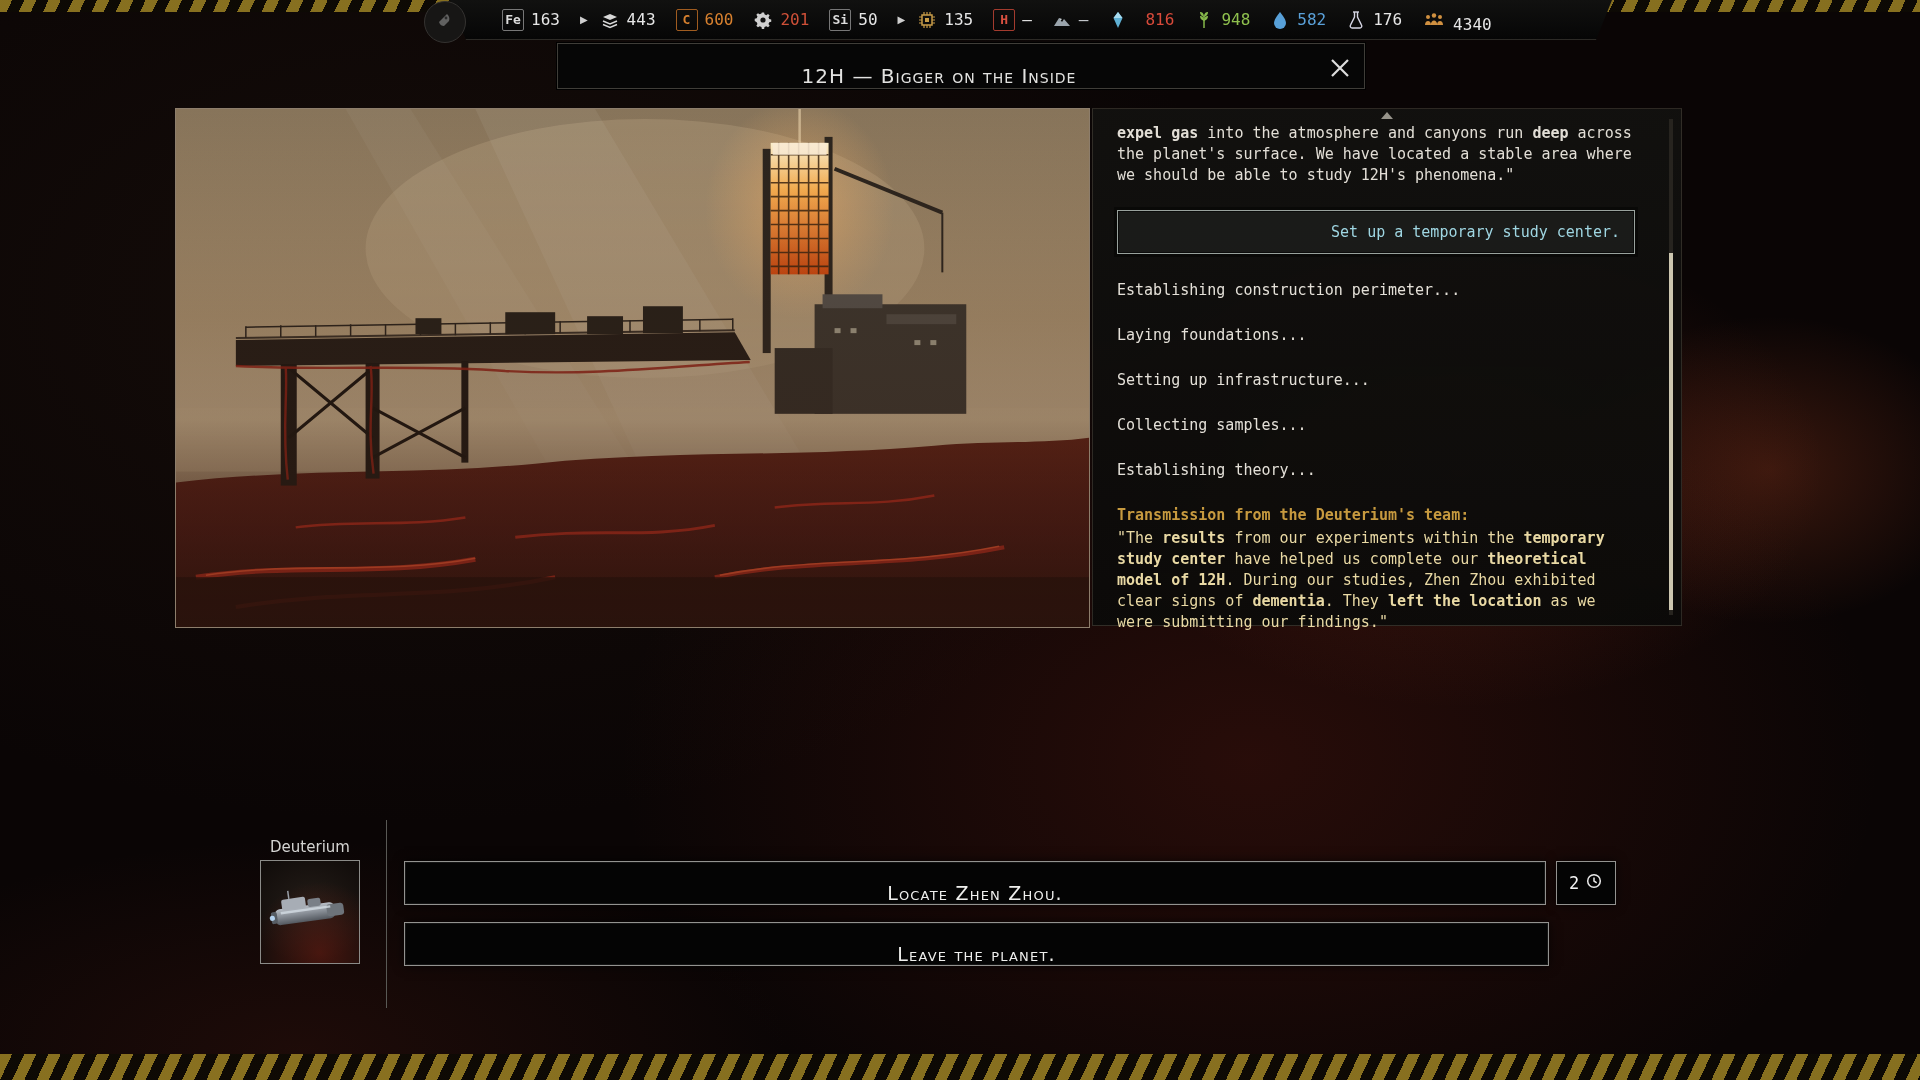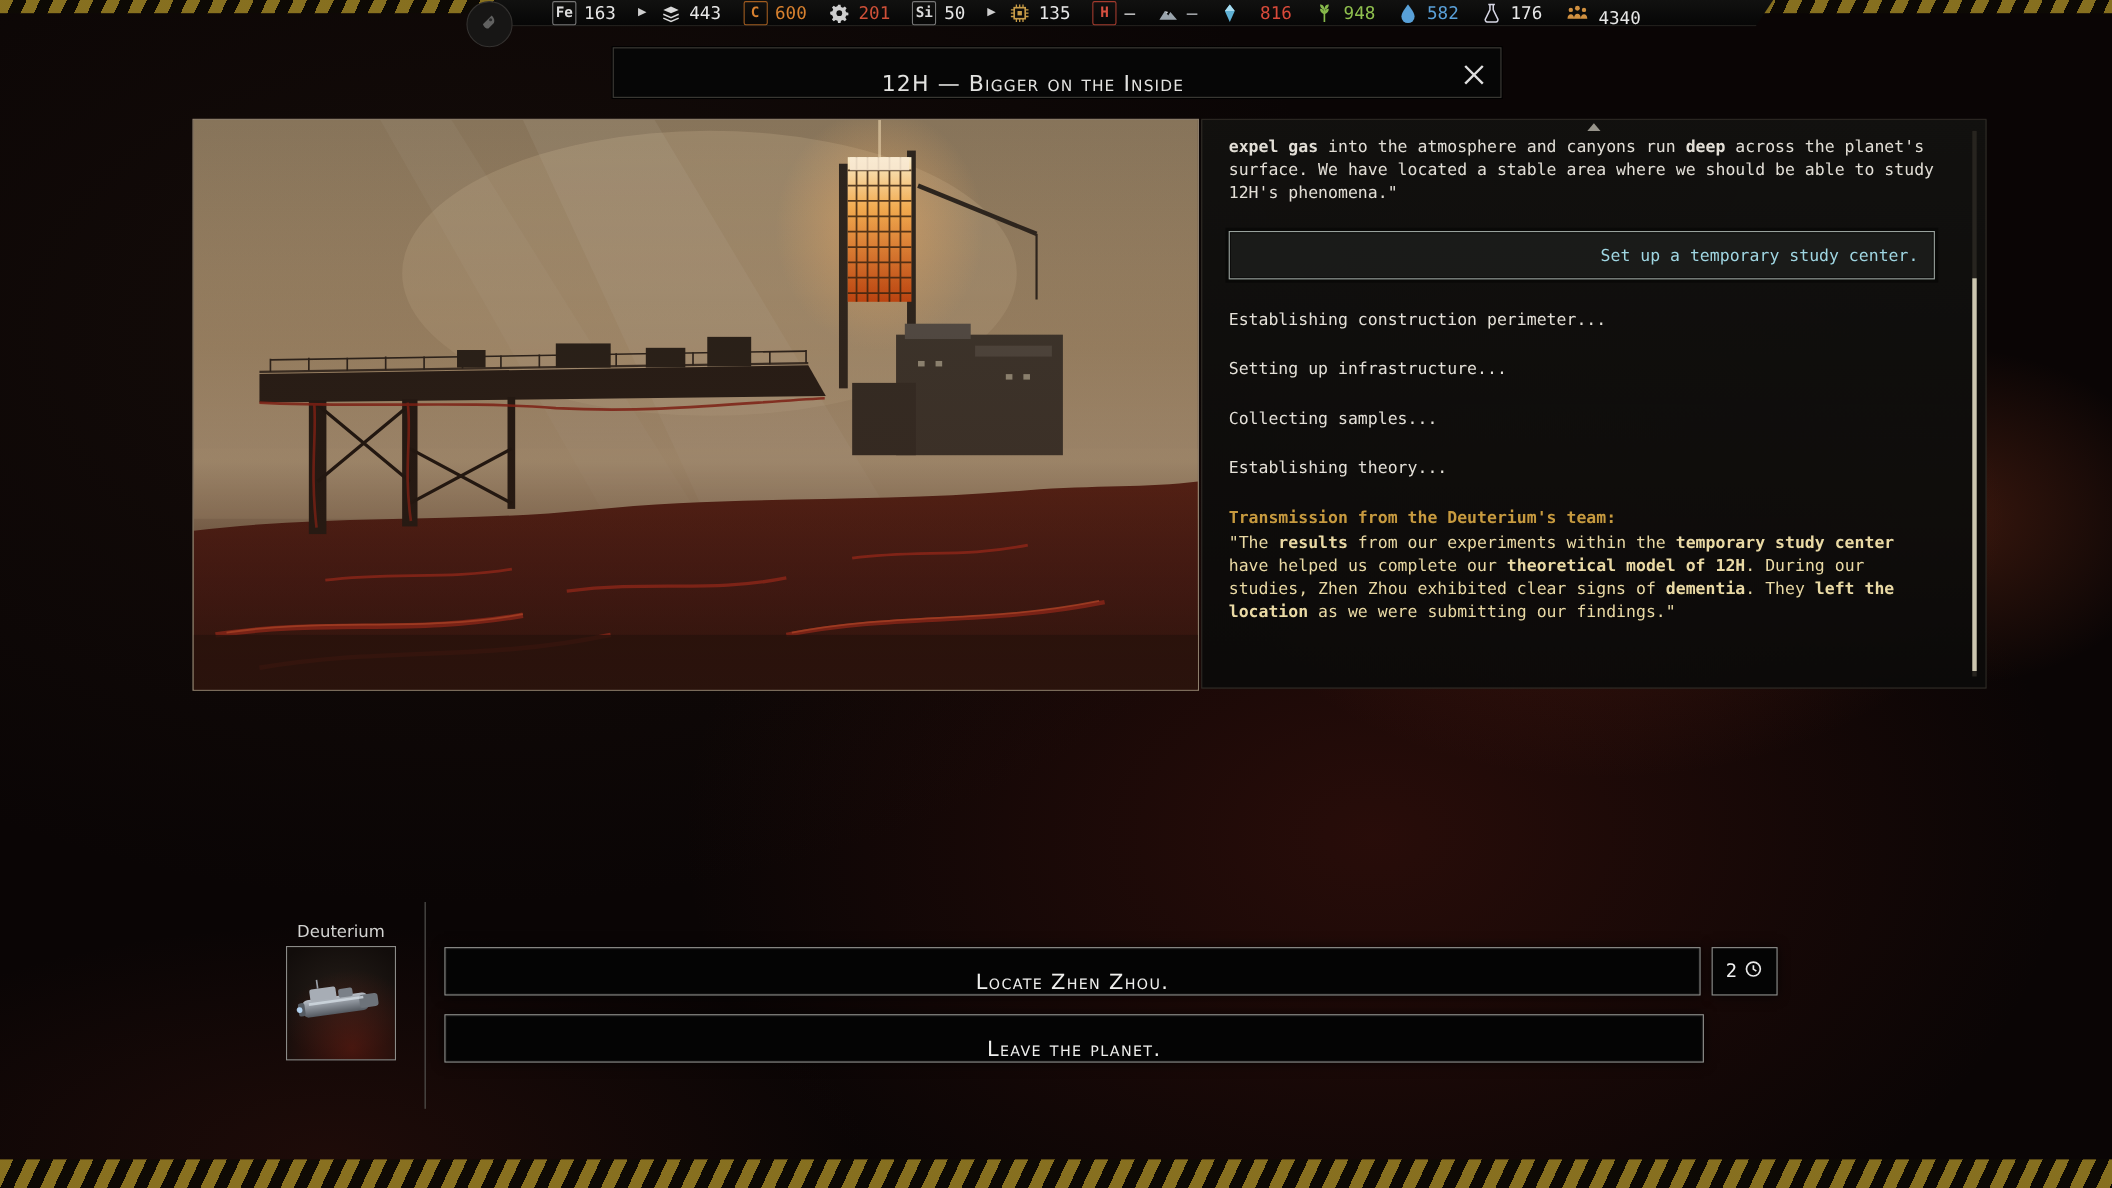--- a/index.html
+++ b/index.html
@@ -14,21 +14,21 @@
       radial-gradient(700px 300px at 300px 1050px, rgba(120,40,25,.18), transparent 70%),
       #0a0505;
   }
   .hazard{position:absolute;left:0;width:100%;
     background:repeating-linear-gradient(115deg,#9c8224 0 11px,#0d0a04 11px 22px);
     opacity:.85;}
   .hazard-top{top:0;height:12px;}
   .hazard-bottom{bottom:0;height:26px;}
 
   
-  .resbar{position:absolute;left:450px;top:0;width:1162px;height:24px;
+  .resbar{position:absolute;left:450px;top:0;width:1162px;height:40px;
     background:linear-gradient(#111110,#060606);
     border-bottom:1px solid #2c2a26;
     clip-path:polygon(0 0,100% 0,calc(100% - 16px) 100%,16px 100%);
     display:flex;align-items:center;gap:20px;padding-left:52px;box-sizing:border-box;}
   .round-btn{position:absolute;left:424px;top:1px;width:40px;height:40px;border-radius:50%;
     background:#171615;border:1px solid #343230;display:flex;align-items:center;justify-content:center;z-index:3;}
   .res{display:flex;align-items:center;gap:7px;}
   .res .val{font-family:"DejaVu Sans Mono",monospace;font-size:16px;line-height:1;}
   .symbox{min-width:22px;height:22px;padding:0 2px;border:1px solid #777;border-radius:2px;
     display:flex;align-items:center;justify-content:center;
@@ -41,21 +41,21 @@
     background:#060606;border:1px solid #3f3d38;box-shadow:0 0 0 1px #000;
     display:flex;align-items:flex-end;}
   .title-text{flex:1;text-align:center;font-variant:small-caps;font-size:20px;
     letter-spacing:1px;color:#e2e2e0;}
   .close-btn{width:40px;height:36px;margin-right:4px;display:flex;align-items:center;justify-content:center;cursor:pointer;}
 
   
   .event-image{position:absolute;left:175px;top:108px;width:915px;height:520px;
     border:1px solid rgba(195,185,165,.4);box-sizing:border-box;overflow:hidden;background:#6a5846;}
   .event-image svg{display:block;width:100%;height:100%;}
-  .log{position:absolute;left:1092px;top:108px;width:714px;height:518px;
+  .log{position:absolute;left:1092px;top:108px;width:590px;height:518px;
     background:linear-gradient(rgba(18,17,15,.97),rgba(11,10,9,.95));
     border:1px solid rgba(110,100,85,.35);box-sizing:border-box;
     padding:14px 46px 14px 24px;
     font-family:"DejaVu Sans Mono",monospace;font-size:15px;line-height:21px;color:#e2ded6;}
   .log p{margin:0 0 24px 0;}
   .log .b{font-weight:700;}
   .scroll-up{position:absolute;top:3px;left:50%;margin-left:-6px;width:0;height:0;
     border-left:6px solid transparent;border-right:6px solid transparent;border-bottom:7px solid #b9b5aa;opacity:.8;}
   .choice-btn{height:42px;margin:2px 0 26px 0;display:flex;align-items:center;justify-content:flex-end;
     padding-right:14px;color:#9fd6e2;background:rgba(46,48,46,.38);
@@ -333,20 +333,21 @@
   </svg>
 </div>
 
 <div class="log">
   <div class="scroll-up"></div>
   <p><span class="b">expel gas</span><span> into the atmosphere and canyons run </span><span class="b">deep</span><span> across the planet's surface. We have located a stable area where we should be able to study 12H's phenomena."</span></p>
   <div class="choice-btn">
     <span>Set up a temporary study center.</span>
   </div>
   <p class="prog">Establishing construction perimeter...</p>
+  <p class="prog">Laying foundations...</p>
   <p class="prog">Setting up infrastructure...</p>
   <p class="prog">Collecting samples...</p>
   <p class="prog">Establishing theory...</p>
   <p class="tx-head">Transmission from the Deuterium's team:</p>
   <p class="tx-body"><span>"The </span><span class="b">results</span><span> from our experiments within the </span><span class="b">temporary study center</span><span> have helped us complete our </span><span class="b">theoretical model of 12H</span><span>. During our studies, Zhen Zhou exhibited clear signs of </span><span class="b">dementia</span><span>. They </span><span class="b">left the location</span><span> as we were submitting our findings."</span></p>
   <div class="sb-track">
     <div class="sb-thumb"></div>
   </div>
 </div>
 

